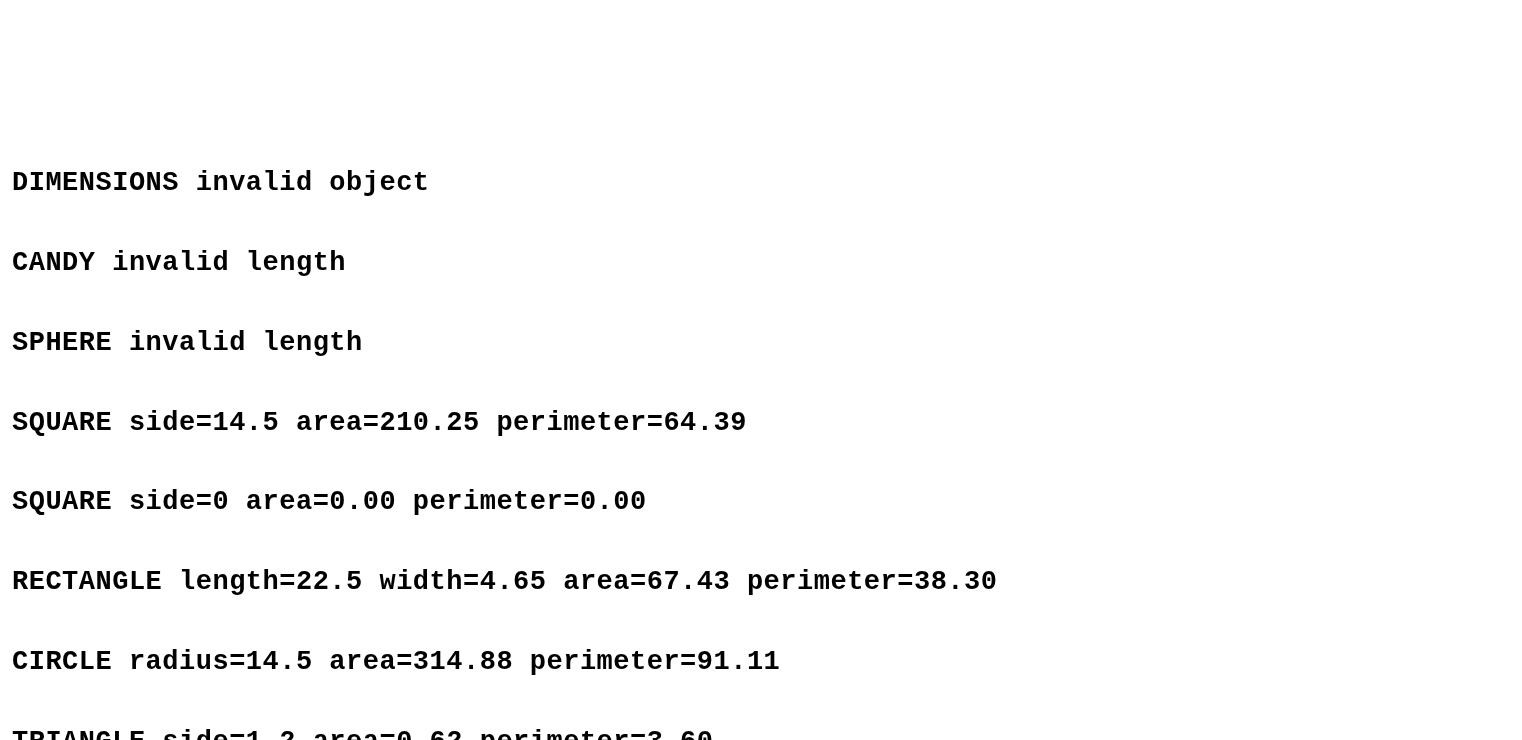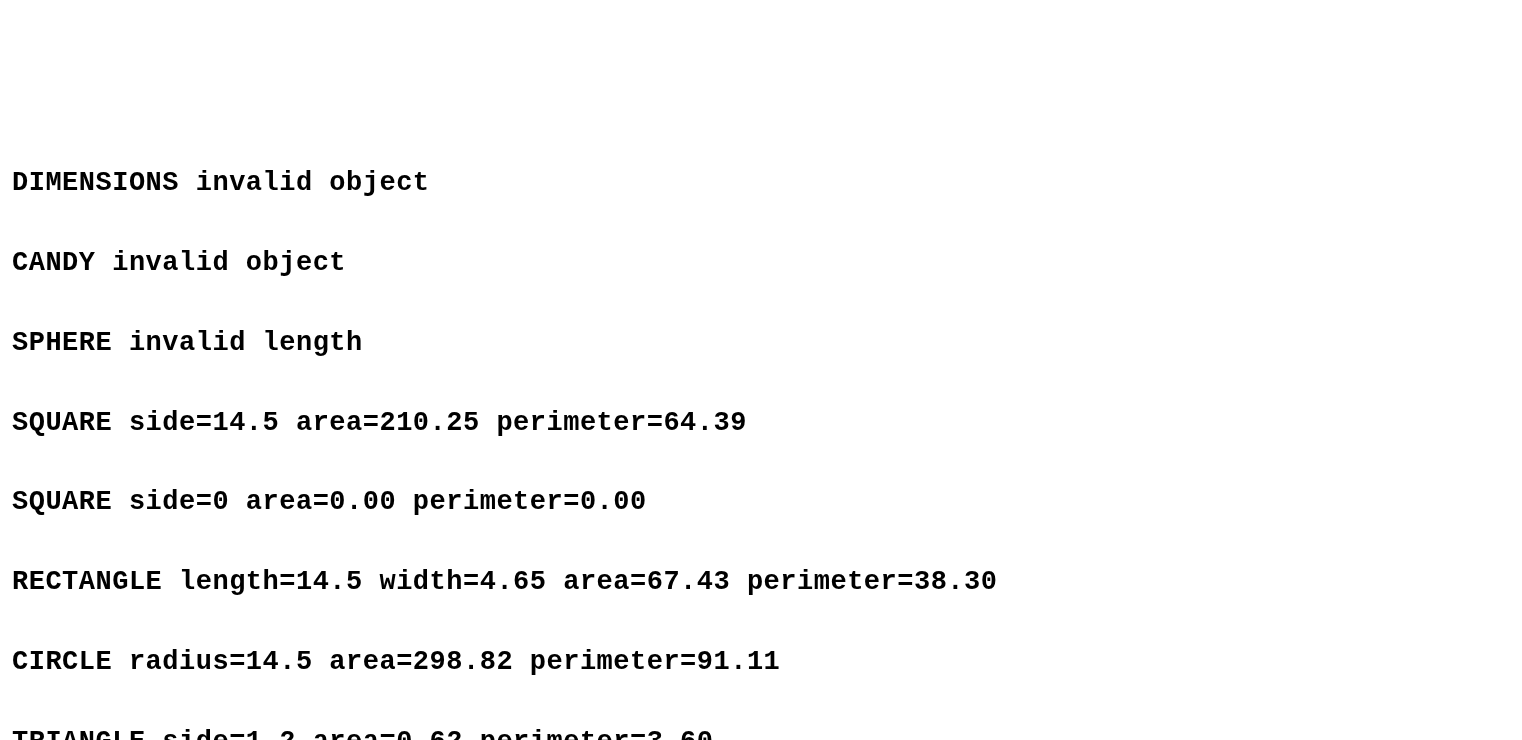--- a/index.html
+++ b/index.html
@@ -21,26 +21,26 @@
     .output-line {
       display: block;
     }
   </style>
 </head>
 <body>
 
 
 
 <span class="output-line">DIMENSIONS invalid object</span>
-<span class="output-line">CANDY invalid object</span>
+<span class="output-line">CANDY invalid length</span>
 <span class="output-line">SPHERE invalid length</span>
 <span class="output-line">SQUARE side=14.5 area=210.25 perimeter=64.39</span>
 <span class="output-line">SQUARE side=0 area=0.00 perimeter=0.00</span>
-<span class="output-line">RECTANGLE length=14.5 width=4.65 area=67.43 perimeter=38.30</span>
-<span class="output-line">CIRCLE radius=14.5 area=298.82 perimeter=91.11</span>
+<span class="output-line">RECTANGLE length=22.5 width=4.65 area=67.43 perimeter=38.30</span>
+<span class="output-line">CIRCLE radius=14.5 area=314.88 perimeter=91.11</span>
 <span class="output-line">TRIANGLE side=1.2 area=0.62 perimeter=3.60</span>
 
 
 
 
 
 
 
 
 

